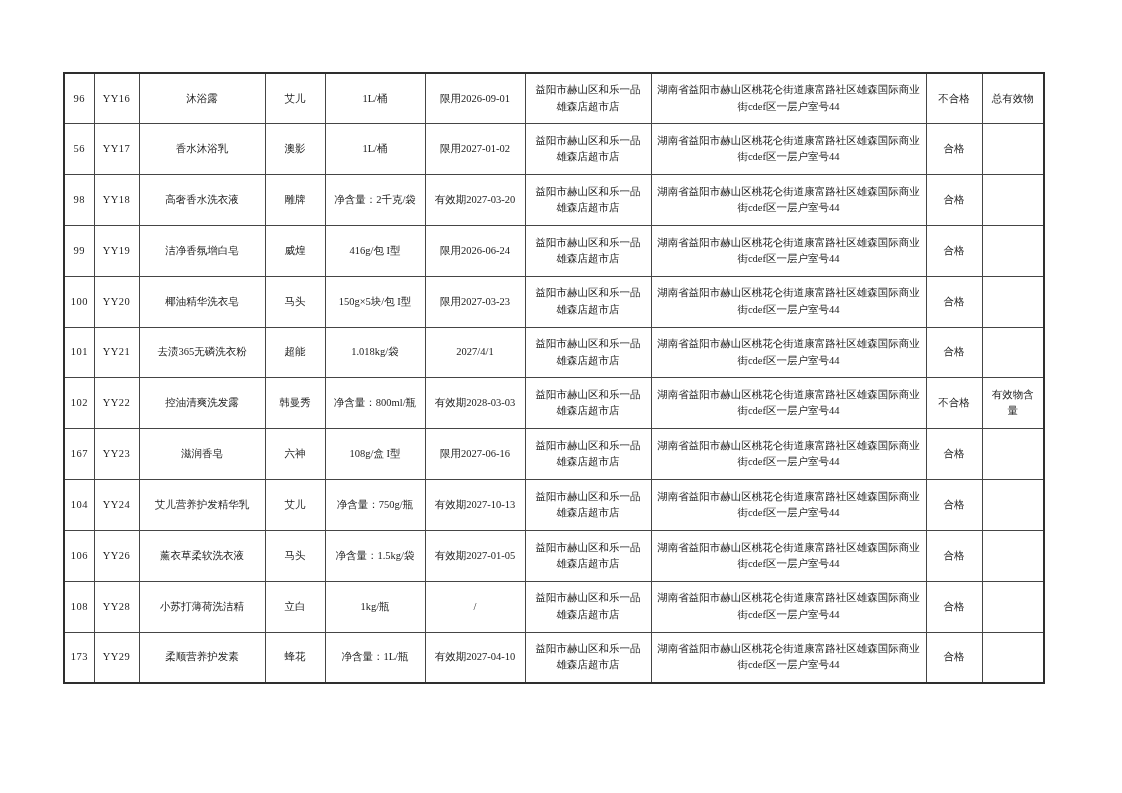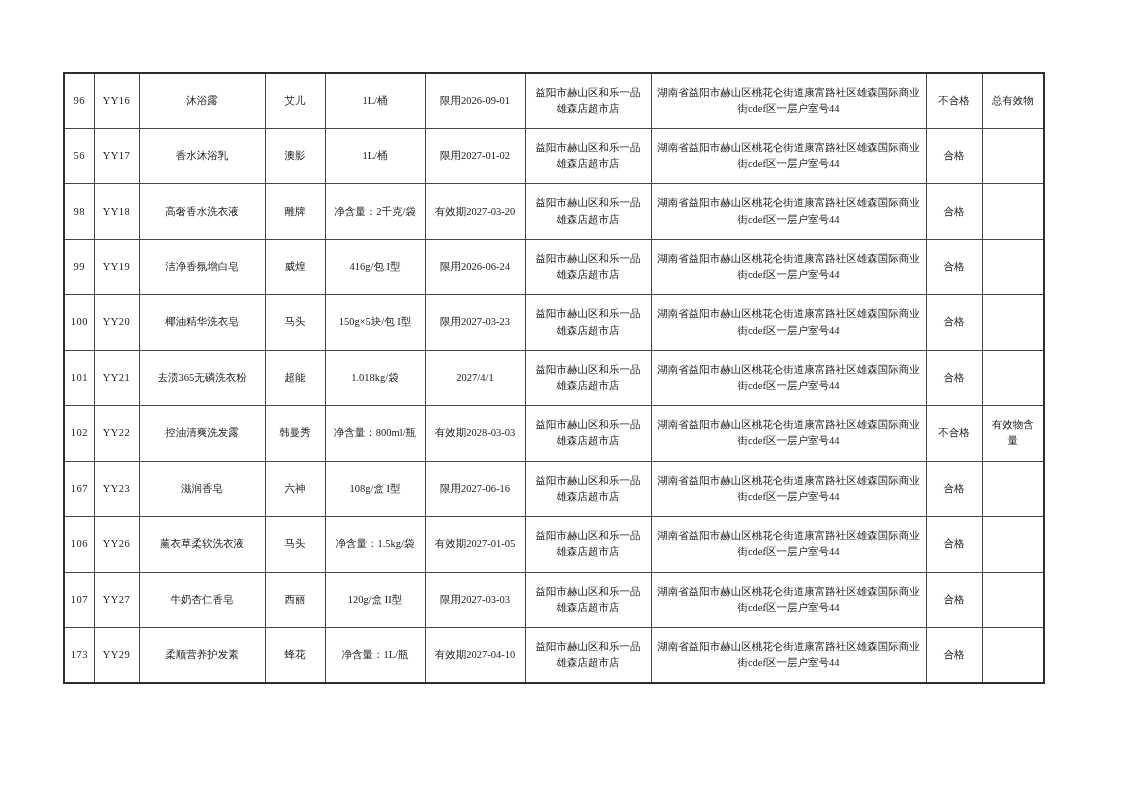--- a/index.html
+++ b/index.html
@@ -145,38 +145,50 @@
           <td class="c-name">滋润香皂</td>
           <td class="c-brand">六神</td>
           <td class="c-spec">108g/盒 I型</td>
           <td class="c-date">限用2027-06-16</td>
           <td class="c-store">益阳市赫山区和乐一品雄森店超市店</td>
           <td class="c-address">湖南省益阳市赫山区桃花仑街道康富路社区雄森国际商业街cdef区一层户室号44</td>
           <td class="c-result">合格</td>
           <td class="c-remark"></td>
         </tr>
         <tr>
+          <td class="c-no">104</td>
+          <td class="c-code">YY24</td>
+          <td class="c-name">艾儿营养护发精华乳</td>
+          <td class="c-brand">艾儿</td>
+          <td class="c-spec">净含量：750g/瓶</td>
+          <td class="c-date">有效期2027-10-13</td>
+          <td class="c-store">益阳市赫山区和乐一品雄森店超市店</td>
+          <td class="c-address">湖南省益阳市赫山区桃花仑街道康富路社区雄森国际商业街cdef区一层户室号44</td>
+          <td class="c-result">合格</td>
+          <td class="c-remark"></td>
+        </tr>
+        <tr>
           <td class="c-no">106</td>
           <td class="c-code">YY26</td>
           <td class="c-name">薰衣草柔软洗衣液</td>
           <td class="c-brand">马头</td>
           <td class="c-spec">净含量：1.5kg/袋</td>
           <td class="c-date">有效期2027-01-05</td>
           <td class="c-store">益阳市赫山区和乐一品雄森店超市店</td>
           <td class="c-address">湖南省益阳市赫山区桃花仑街道康富路社区雄森国际商业街cdef区一层户室号44</td>
           <td class="c-result">合格</td>
           <td class="c-remark"></td>
         </tr>
         <tr>
-          <td class="c-no">107</td>
-          <td class="c-code">YY27</td>
-          <td class="c-name">牛奶杏仁香皂</td>
-          <td class="c-brand">西丽</td>
-          <td class="c-spec">120g/盒 II型</td>
-          <td class="c-date">限用2027-03-03</td>
+          <td class="c-no">108</td>
+          <td class="c-code">YY28</td>
+          <td class="c-name">小苏打薄荷洗洁精</td>
+          <td class="c-brand">立白</td>
+          <td class="c-spec">1kg/瓶</td>
+          <td class="c-date">/</td>
           <td class="c-store">益阳市赫山区和乐一品雄森店超市店</td>
           <td class="c-address">湖南省益阳市赫山区桃花仑街道康富路社区雄森国际商业街cdef区一层户室号44</td>
           <td class="c-result">合格</td>
           <td class="c-remark"></td>
         </tr>
         <tr>
           <td class="c-no">173</td>
           <td class="c-code">YY29</td>
           <td class="c-name">柔顺营养护发素</td>
           <td class="c-brand">蜂花</td>

